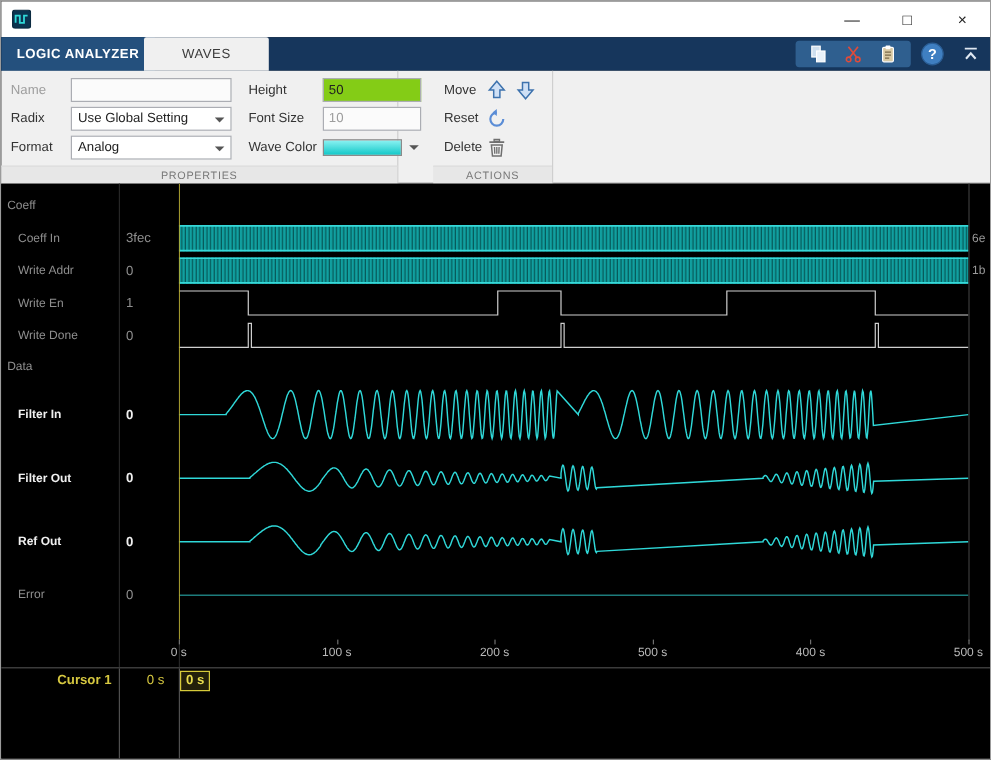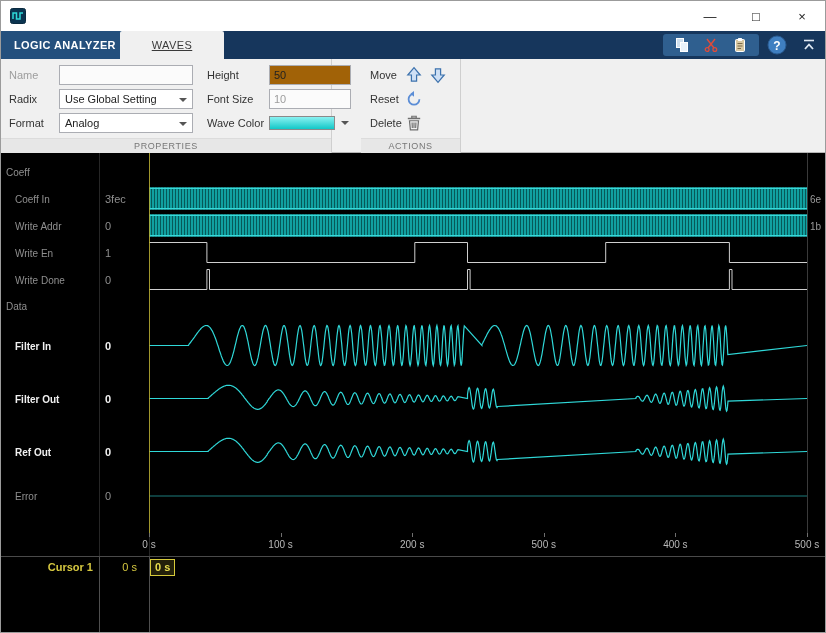--- a/index.html
+++ b/index.html
@@ -12,37 +12,37 @@
   .app-icon{width:16px;height:16px;margin:0 8px 0 9px;flex:0 0 auto;}
   .title-text{font-size:12px;color:#111;}
   .win-controls{position:absolute;right:0;top:0;height:30px;display:flex;}
   .win-btn{width:46px;height:30px;display:flex;align-items:center;justify-content:center;font-size:13px;color:#222;cursor:default;}
 
   
   .tabstrip{position:absolute;top:30px;left:0;width:100%;height:28px;background:#16365c;}
   .tab-la{position:absolute;left:0;top:0;height:28px;padding:0 13px;background:#24507d;color:#fff;
     font-size:11px;font-weight:bold;letter-spacing:.4px;display:flex;align-items:center;}
   .tab-waves{position:absolute;left:119px;top:0;height:28px;width:104px;background:#f0f0f0;color:#3a3a3a;
-    font-size:11px;letter-spacing:.4px;display:flex;align-items:center;justify-content:center;border-radius:2px 2px 0 0;text-decoration:underline;}
+    font-size:11px;letter-spacing:.4px;display:flex;align-items:center;justify-content:center;border-radius:2px 2px 0 0;}
   .qa-group{position:absolute;right:66px;top:3px;height:22px;width:96px;background:#2f5f8f;border-radius:3px;
     display:flex;align-items:center;justify-content:space-around;padding:0 4px;}
   .qa-icon{width:16px;height:16px;}
   .help-icon{position:absolute;right:38px;top:4px;width:20px;height:20px;}
   .collapse-icon{position:absolute;right:8px;top:6px;width:16px;height:16px;}
 
   
   .toolbar{position:absolute;top:58px;left:0;width:100%;height:94px;background:#f0f0f0;border-bottom:1px solid #b5b5b5;}
   .sec{position:absolute;top:0;height:94px;border-right:1px solid #cfcfcf;}
   .sec-props{left:0;width:331px;}
   .sec-actions{left:360px;width:100px;}
   .sec-footer{position:absolute;left:0;right:0;bottom:0;height:15px;background:#e7e7e7;border-top:1px solid #dcdcdc;
     font-size:9px;color:#777;letter-spacing:.6px;display:flex;align-items:center;justify-content:center;}
   .tb-label{position:absolute;font-size:11px;color:#333;height:20px;display:flex;align-items:center;}
   .tb-label.disabled{color:#9d9d9d;}
-  .tb-input{position:absolute;height:20px;border:1px solid #abadb3;background:#a16207;font-size:11px;
+  .tb-input{position:absolute;height:20px;border:1px solid #abadb3;background:#84cc16;font-size:11px;
     font-family:"Liberation Sans",sans-serif;padding:0 4px;color:#222;}
   .tb-input:disabled{background:#fbfbfb;color:#9d9d9d;}
   .dropdown{position:absolute;height:20px;border:1px solid #abadb3;background:#fff;font-size:11px;color:#222;
     display:flex;align-items:center;padding:0 18px 0 5px;}
   .dd-arrow{position:absolute;right:5px;top:8px;width:0;height:0;border-left:4px solid transparent;
     border-right:4px solid transparent;border-top:4px solid #555;}
   .swatch{position:absolute;height:14px;border:1px solid #8a8a8a;}
   .swatch-arrow{position:absolute;width:0;height:0;border-left:4px solid transparent;border-right:4px solid transparent;border-top:4px solid #555;}
   .act-icon{position:absolute;width:18px;height:18px;}
 

